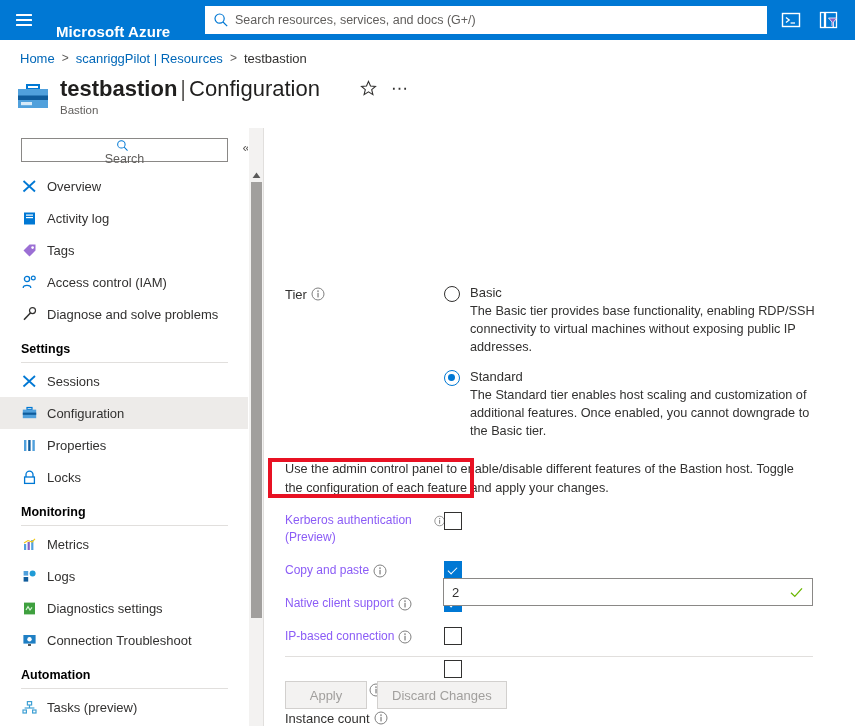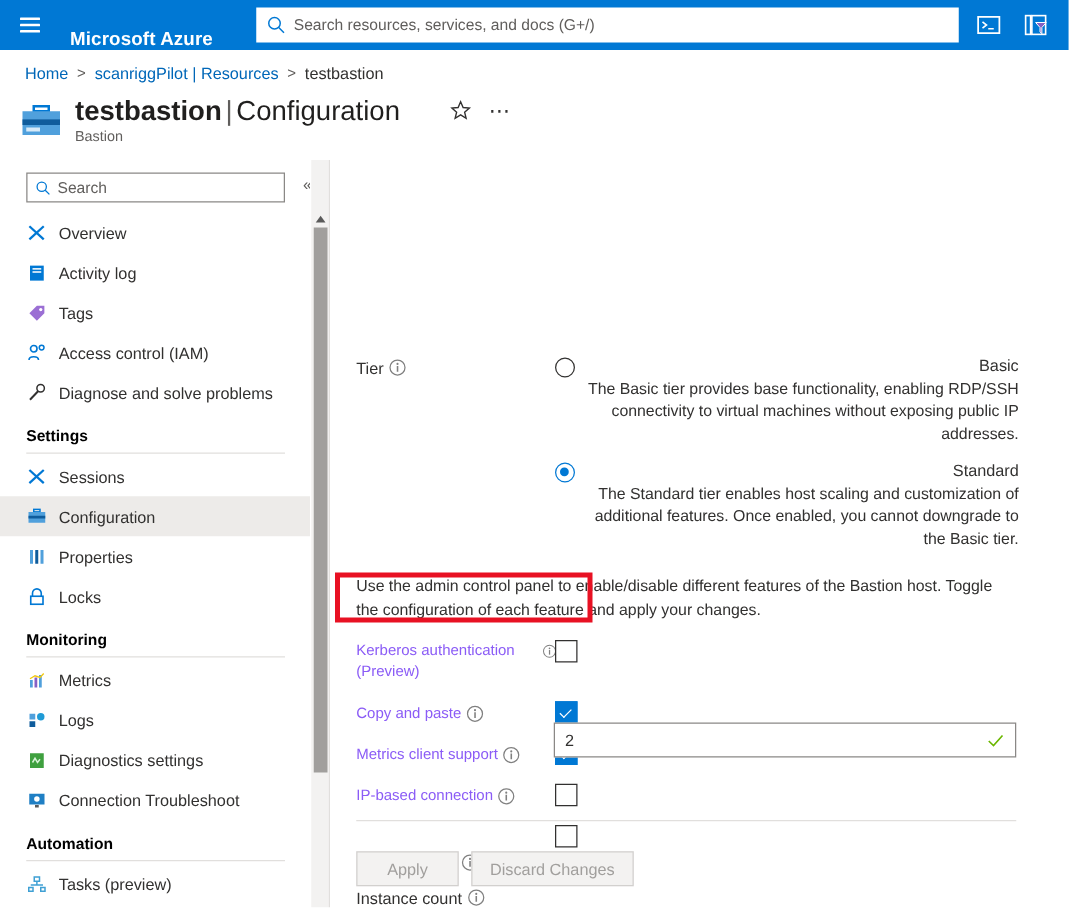--- a/index.html
+++ b/index.html
@@ -51,21 +51,21 @@
   .title-main .reg { font-weight:normal; }
   .title-sub { font-size:11.5px; color:#605e5c; margin-top:2px; }
   .title-actions { position:absolute; left:360px; top:80px; display:flex; align-items:center; gap:14px; }
   .star-btn, .ell-btn { cursor:pointer; color:#323130; display:flex; align-items:center; justify-content:center; }
   .ell-btn { font-size:17px; line-height:10px; letter-spacing:1px; color:#323130; }
 
   
   .leftnav { position:absolute; left:0; top:128px; width:248px; height:598px; background:#fff; overflow:hidden; }
   .nav-search {
     margin:10px 20px 0 21px; height:24px; border:1px solid #8a8886; background:#fff;
-    display:flex; align-items:center; padding:0 6px; cursor:text;
+    display:flex; align-items:center; padding:0 6px; cursor:text;flex-direction:column;
   }
   .nav-search .mag2 { width:13px; height:13px; margin-right:5px; flex:none; }
   .nav-search .ph2 { font-size:12.5px; color:#605e5c; }
   .collapse-btn {
     position:absolute; left:238px; top:10px; width:16px; height:18px;
     color:#605e5c; font-size:13px; cursor:pointer; display:flex; align-items:center; justify-content:center;
   }
   .navlist { margin-top:8px; }
   .nav-item {
     display:flex; align-items:center; height:32px; padding-left:21px; cursor:pointer; white-space:nowrap;
@@ -91,21 +91,21 @@
 
   
   .tier-label { position:absolute; left:21px; top:159px; }
   .radio-group { position:absolute; left:180px; top:156px; width:380px; }
   .radio-opt { display:flex; margin-bottom:12px; }
   .radio-opt:last-child { margin-bottom:0; }
   .radio { width:16px; height:16px; border-radius:50%; border:1.4px solid #323130; flex:none; margin-top:2px; margin-right:10px;
            background:#fff; cursor:pointer; position:relative; }
   .radio.checked { border-color:#0078d4; }
   .radio.checked::after { content:""; position:absolute; left:3.2px; top:3.2px; width:6.8px; height:6.8px; border-radius:50%; background:#0078d4; }
-  .radio-texts { display:flex; flex-direction:column;text-align:right; }
+  .radio-texts { display:flex; flex-direction:column; }
   .radio-title { font-size:13px; color:#323130; line-height:18px; }
   .radio-desc { font-size:12.7px; color:#323130; line-height:18px; max-width:345px; }
 
   
   .blurb { position:absolute; left:21px; top:332px; width:518px; font-size:12.7px; line-height:19px; color:#323130; }
 
   
   .feature { position:absolute; left:21px; display:flex; align-items:flex-start; }
   .feature .fl { font-size:12px; color:#8b5cf6; line-height:17px; }
   .cbox {
@@ -437,21 +437,21 @@
     <span class="fl">Copy and paste</span>
       <svg class="info-i" style="margin-top:2px;" viewBox="0 0 14 14">
         <circle cx="7" cy="7" r="6" fill="none" stroke="#808080" stroke-width="1"></circle>
         <circle cx="7" cy="4.1" r="0.85" fill="#808080"></circle>
         <rect x="6.4" y="5.8" width="1.25" height="4.6" fill="#808080"></rect>
       </svg>
   </div>
   <div class="cbox on" style="left:180px; top:433px;"></div>
 
   <div class="feature" style="top:467px;">
-    <span class="fl">Metrics client support</span>
+    <span class="fl">Native client support</span>
       <svg class="info-i" style="margin-top:2px;" viewBox="0 0 14 14">
         <circle cx="7" cy="7" r="6" fill="none" stroke="#808080" stroke-width="1"></circle>
         <circle cx="7" cy="4.1" r="0.85" fill="#808080"></circle>
         <rect x="6.4" y="5.8" width="1.25" height="4.6" fill="#808080"></rect>
       </svg>
   </div>
   <div class="cbox on" style="left:180px; top:466px;"></div>
 
   <div class="feature" style="top:500px;">
     <span class="fl">IP-based connection</span>

